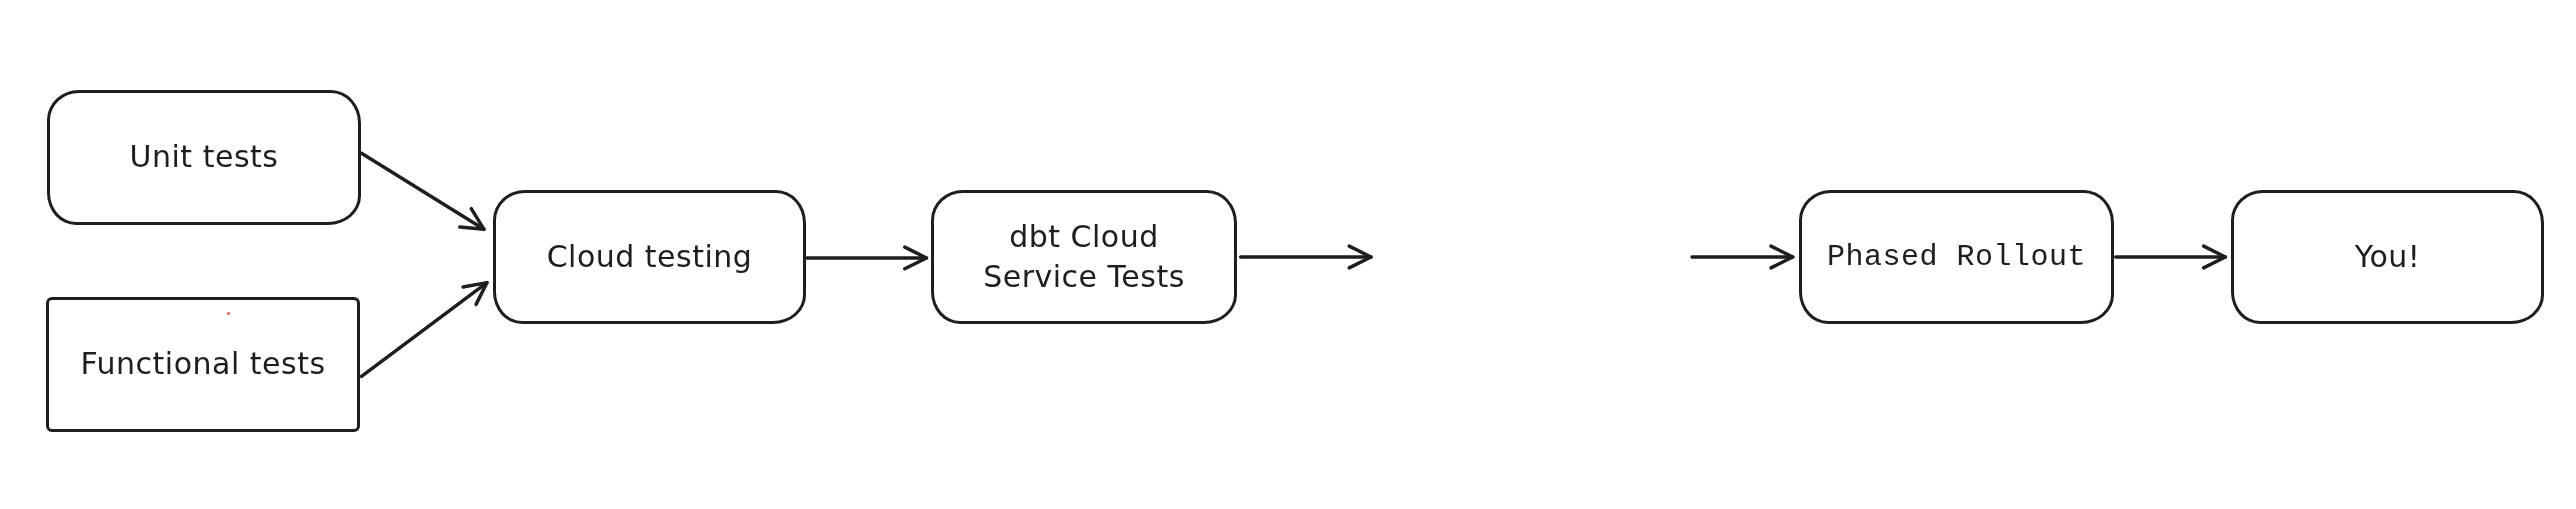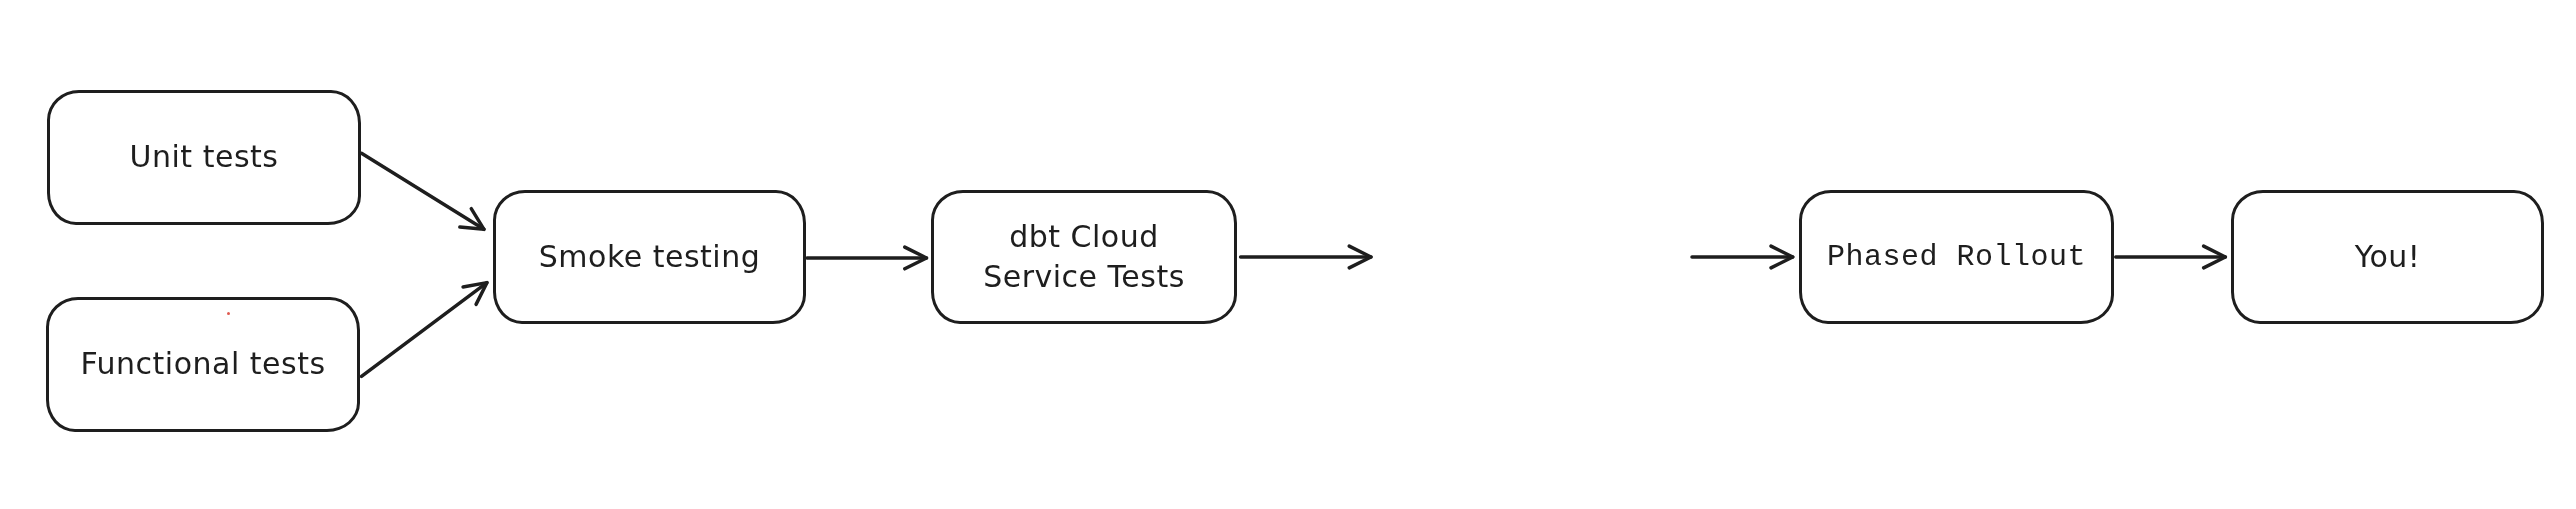--- a/index.html
+++ b/index.html
@@ -34,21 +34,21 @@
     text-align: center;
   }
   .node-label {
     color: #1e1e1e;
     font-size: 30px;
     letter-spacing: 0.5px;
     line-height: 1.35;
     white-space: pre-line;
   }
   .node-unit       { left: 47px;   top: 90px;  width: 314px; height: 135px; }
-  .node-functional { left: 46px;   top: 297px; width: 314px; height: 135px; }
+  .node-functional { left: 46px;   top: 297px; width: 314px; height: 135px; border-radius: 6px; }
   .node-smoke      { left: 493px;  top: 190px; width: 313px; height: 134px; }
   .node-dbt        { left: 931px;  top: 190px; width: 306px; height: 134px; }
   .node-canary     { left: 1377px; top: 190px; width: 313px; height: 134px; }
   .node-phased     { left: 1799px; top: 190px; width: 315px; height: 134px; font-family: Liberation Mono, monospace; }
   .node-you        { left: 2231px; top: 190px; width: 313px; height: 134px; }
   .artifact-dot {
     position: absolute;
     left: 227px;
     top: 312px;
     width: 3px;
@@ -80,21 +80,21 @@
 
   <div class="node node-unit">
     <span class="node-label">Unit tests</span>
   </div>
 
   <div class="node node-functional">
     <span class="node-label">Functional tests</span>
   </div>
 
   <div class="node node-smoke">
-    <span class="node-label">Smoke testing</span>
+    <span class="node-label">Cloud testing</span>
   </div>
 
   <div class="node node-dbt">
     <span class="node-label">dbt Cloud
 Service Tests</span>
   </div>
 
 
   <div class="node node-phased">
     <span class="node-label">Phased Rollout</span>

